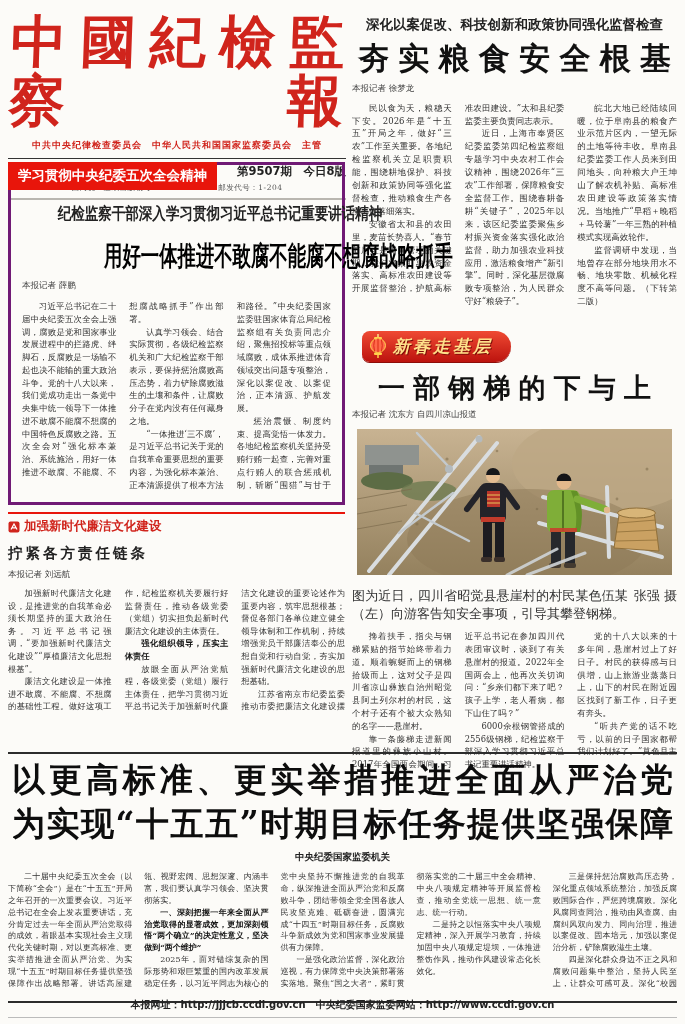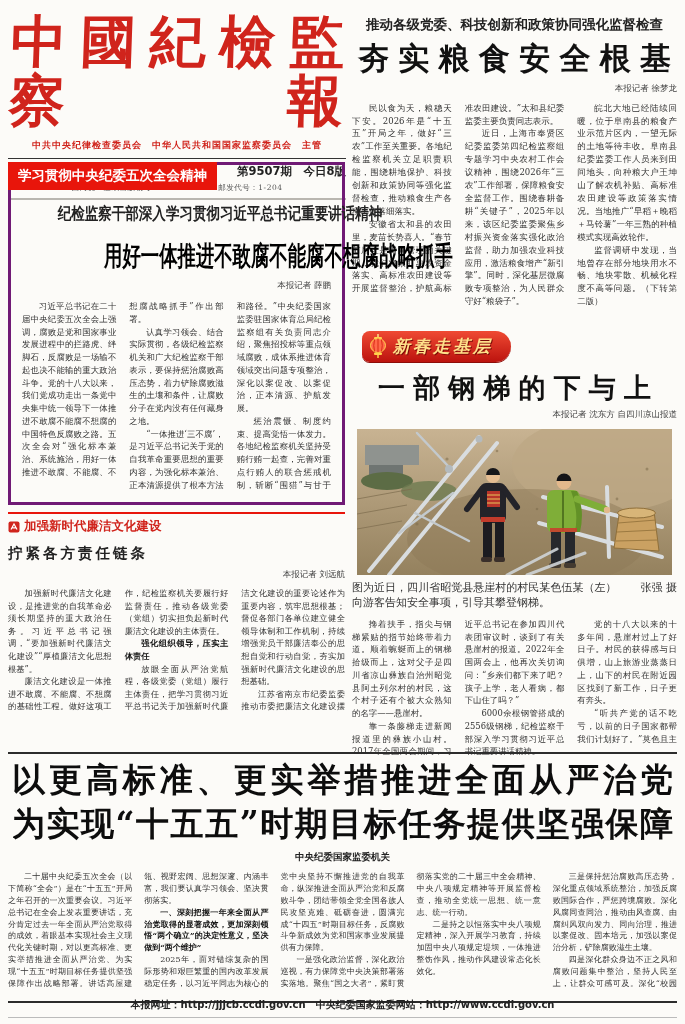--- a/index.html
+++ b/index.html
@@ -15,21 +15,21 @@
   .rule-dark{height:1px;background:#333;margin-top:6px;}
   .date-row{display:flex;justify-content:space-between;font-size:11.5px;font-weight:700;
         margin-top:5px;font-family:"DejaVu Sans","Liberation Sans",sans-serif;}
   .pub-code{margin-top:4px;font-size:7.5px;color:#555;text-align:center;letter-spacing:.5px;}
   .rule-gray{height:2px;background:#b9b6b0;margin-top:5px;}
   
   .kicker-black{font-size:13.5px;font-weight:700;text-align:center;
         font-family:"DejaVu Sans","Liberation Sans",sans-serif;}
   .headline-serif{font-weight:900;text-align:justify;text-align-last:justify;line-height:1.15;
         color:#111;}
-  .byline{font-size:8.5px;color:#444;text-align:right;margin-top:6px;}
+  .byline{font-size:8.5px;color:#444;text-align:left;margin-top:6px;}
   .cols3{column-count:3;column-gap:13px;column-fill:auto;overflow:hidden;
         font-size:8.5px;line-height:1.52;text-align:justify;color:#323232;}
   .cols5{column-count:5;column-gap:12px;column-fill:auto;overflow:hidden;
         font-size:8px;line-height:1.48;text-align:justify;color:#323232;}
   .cols3 p,.cols5 p{margin:0;text-indent:2em;}
   .inline-sub{font-weight:700;color:#111;}
   .turn{color:#323232;}
   
   .grain{position:absolute;left:352px;top:16px;width:325px;}
   .grain .headline-serif{font-size:31px;padding:0 6px;margin-top:7px;}
@@ -49,21 +49,21 @@
   .strategy .cols3{height:192px;margin-top:8px;font-size:8.4px;}
   
   .ladder{position:absolute;left:352px;top:331px;width:325px;}
   .spring-badge{display:inline-flex;align-items:center;gap:5px;margin-left:10px;
         background:linear-gradient(180deg,#ef4a33,#bc130e);border-radius:8px 16px 16px 8px;
         padding:3px 18px 4px 6px;box-shadow:0 1px 0 #8d0d09;}
   .spring-text{font-size:17px;font-weight:900;font-style:italic;color:#ffe08a;
         letter-spacing:3px;text-shadow:1px 1px 0 #7c0b07;}
   .ladder .headline-serif{font-size:27px;padding:0 26px;margin-top:10px;}
   .photo-wrap{width:315px;height:146px;margin:8px auto 0 auto;}
-  .caption-row{display:flex;gap:24px;margin-top:5px;font-size:11px;color:#333;line-height:1.4;}
+  .caption-row{display:flex;gap:6px;margin-top:12px;font-size:13px;color:#333;line-height:1.4;}
   .caption-row .cap{flex:1;text-align:justify;}
   .caption-row .credit{white-space:nowrap;}
   .ladder .cols3{height:150px;margin-top:7px;font-size:8.4px;}
   
   .culture{position:absolute;left:8px;top:512px;width:337px;}
   .culture-rule{height:2px;background:#e8150b;}
   .culture-kicker{display:flex;align-items:center;gap:4px;margin-top:4px;color:#d0241c;
         font-size:12.5px;font-weight:700;}
   .culture-sub{font-size:14.5px;font-weight:700;text-align:left;letter-spacing:3px;margin-top:9px;}
   .culture .headline-serif{font-size:26px;padding:0 14px;margin-top:6px;}
@@ -95,21 +95,21 @@
     <div class="rule-dark"></div>
     <div class="date-row">
       <span>2026年2月2日　星期一</span>
       <span>第9507期　今日8版</span>
     </div>
     <div class="pub-code">国内统一连续出版物号：CN 11-0176　邮发代号：1-204</div>
     <div class="rule-gray"></div>
   </header>
 
   <section class="grain">
-    <div class="kicker-black">推动各级党委、科技创新和政策协同强化监督检查</div>
+    <div class="kicker-black">深化以案促改、科技创新和政策协同强化监督检查</div>
     <div class="headline-serif">夯实粮食安全根基</div>
     <div class="byline">本报记者 徐梦龙</div>
     <div class="cols3">
       <p>民以食为天，粮稳天下安。2026年是“十五五”开局之年，做好“三农”工作至关重要。各地纪检监察机关立足职责职能，围绕耕地保护、科技创新和政策协同等强化监督检查，推动粮食生产各项工作落细落实。</p>
       <p>安徽省太和县的农田里，麦苗长势喜人。“春节前后正是田间管理的关键期，我们将紧盯惠农资金落实、高标准农田建设等开展监督整治，护航高标准农田建设。”太和县纪委监委主要负责同志表示。</p>
       <p>近日，上海市奉贤区纪委监委第四纪检监察组专题学习中央农村工作会议精神，围绕2026年“三农”工作部署，保障粮食安全监督工作。围绕春耕备耕“关键子”，2025年以来，该区纪委监委聚焦乡村振兴资金落实强化政治监督，助力加强农业科技应用，激活粮食增产“新引擎”。同时，深化基层微腐败专项整治，为人民群众守好“粮袋子”。</p>
       <p>皖北大地已经陆续回暖，位于阜南县的粮食产业示范片区内，一望无际的土地等待丰收。阜南县纪委监委工作人员来到田间地头，向种粮大户王坤山了解农机补贴、高标准农田建设等政策落实情况。当地推广“早稻＋晚稻＋马铃薯”一年三熟的种植模式实现高效轮作。</p>
       <p class="turn">监督调研中发现，当地曾存在部分地块用水不畅、地块零散、机械化程度不高等问题。（下转第二版）</p>
     </div>
   </section>

